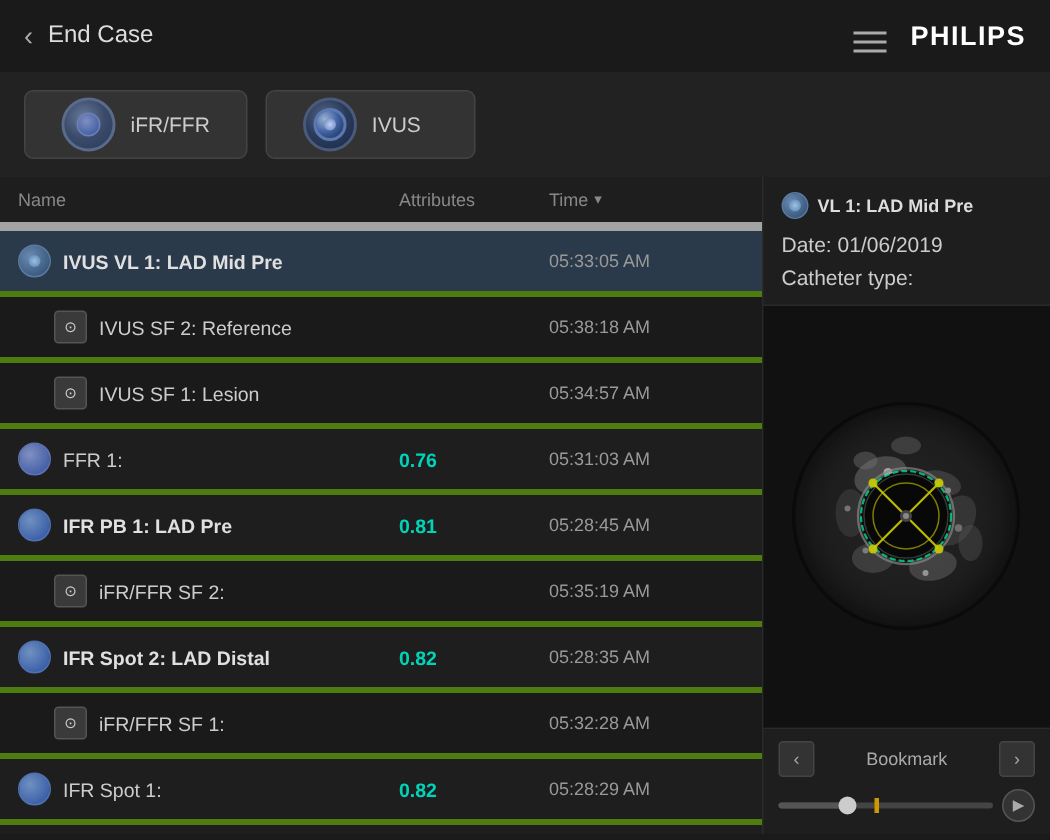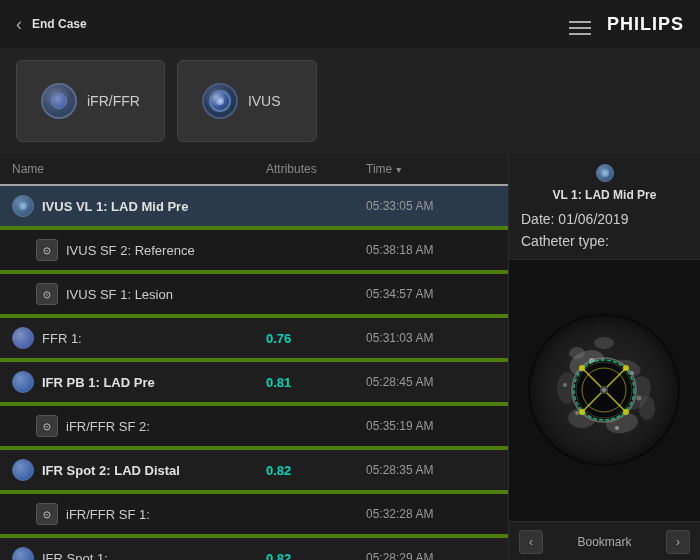--- a/index.html
+++ b/index.html
@@ -26,22 +26,22 @@
       align-items: center;
       gap: 10px;
     }
     .back-btn {
       color: #aaa;
       font-size: 18px;
       cursor: pointer;
     }
     .header-title {
       color: #ddd;
-      font-size: 12px;
-      font-weight: 700;
+      font-size: 16px;
+      font-weight: 400;
     }
     .header-right {
       display: flex;
       align-items: flex-end;
       gap: 16px;
     }
     .hamburger-icon {
       display: flex;
       flex-direction: column;
       gap: 4px;
@@ -64,21 +64,21 @@
     .mode-bar {
       display: flex;
       gap: 12px;
       padding: 12px 16px;
       background: #222;
     }
     .mode-btn {
       display: flex;
       align-items: center;
       gap: 10px;
-      padding: 22px 24px;
+      padding: 4px 24px;
       background: #333;
       border: 1px solid #444;
       border-radius: 6px;
       cursor: pointer;
       color: #ccc;
       font-size: 14px;
       min-width: 140px;
     }
     .mode-icon-ivus {
       width: 36px;
@@ -138,21 +138,21 @@
     
     .table-panel {
       flex: 1;
       background: #1e1e1e;
       overflow-y: auto;
     }
     .table-header {
       display: grid;
       grid-template-columns: 1fr 100px 130px;
       padding: 8px 12px;
-      border-bottom: 2px solid #a3a3a3;
+      border-bottom: 6px solid #a3a3a3;
       font-size: 12px;
       color: #888;
     }
     .table-header-time {
       display: flex;
       align-items: center;
       gap: 4px;
       cursor: pointer;
     }
     .chevron-down {
@@ -254,21 +254,20 @@
     }
     .preview-header {
       padding: 10px 12px 6px;
       border-bottom: 1px solid #2a2a2a;
     }
     .preview-title-row {
       display: flex;
       align-items: center;
       gap: 6px;
       margin-bottom: 6px;
-      flex-direction: column;
     }
     .preview-title {
       font-size: 12px;
       color: #ddd;
       font-weight: 600;
     }
     .preview-meta {
       font-size: 14px;
       color: #888;
       line-height: 1.6;

